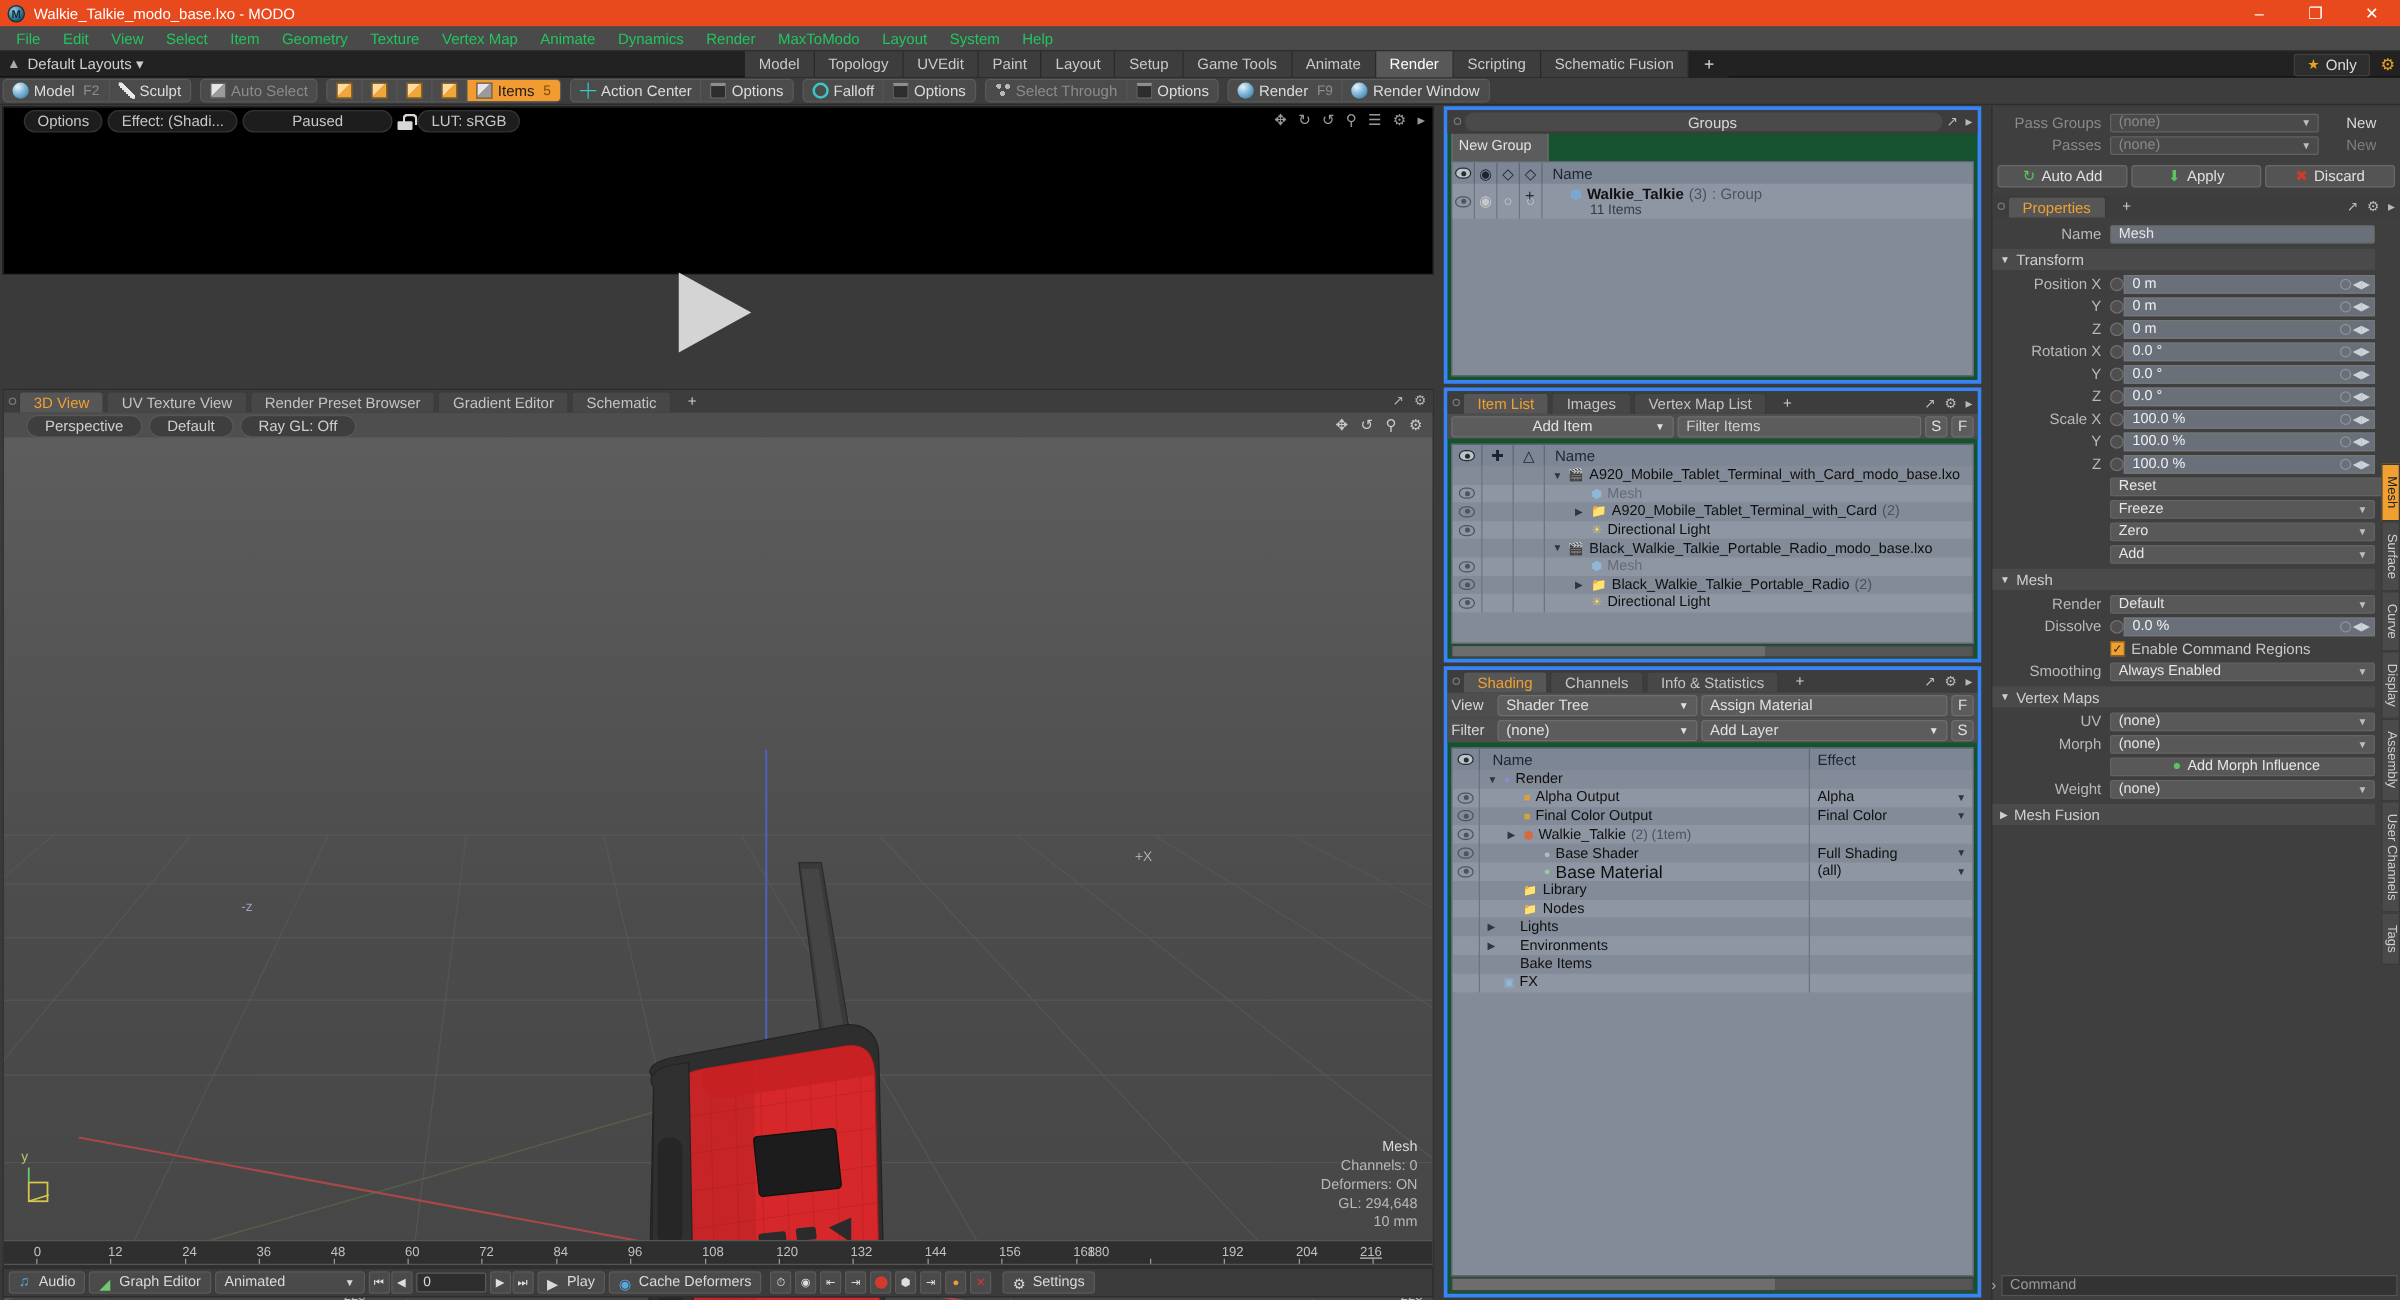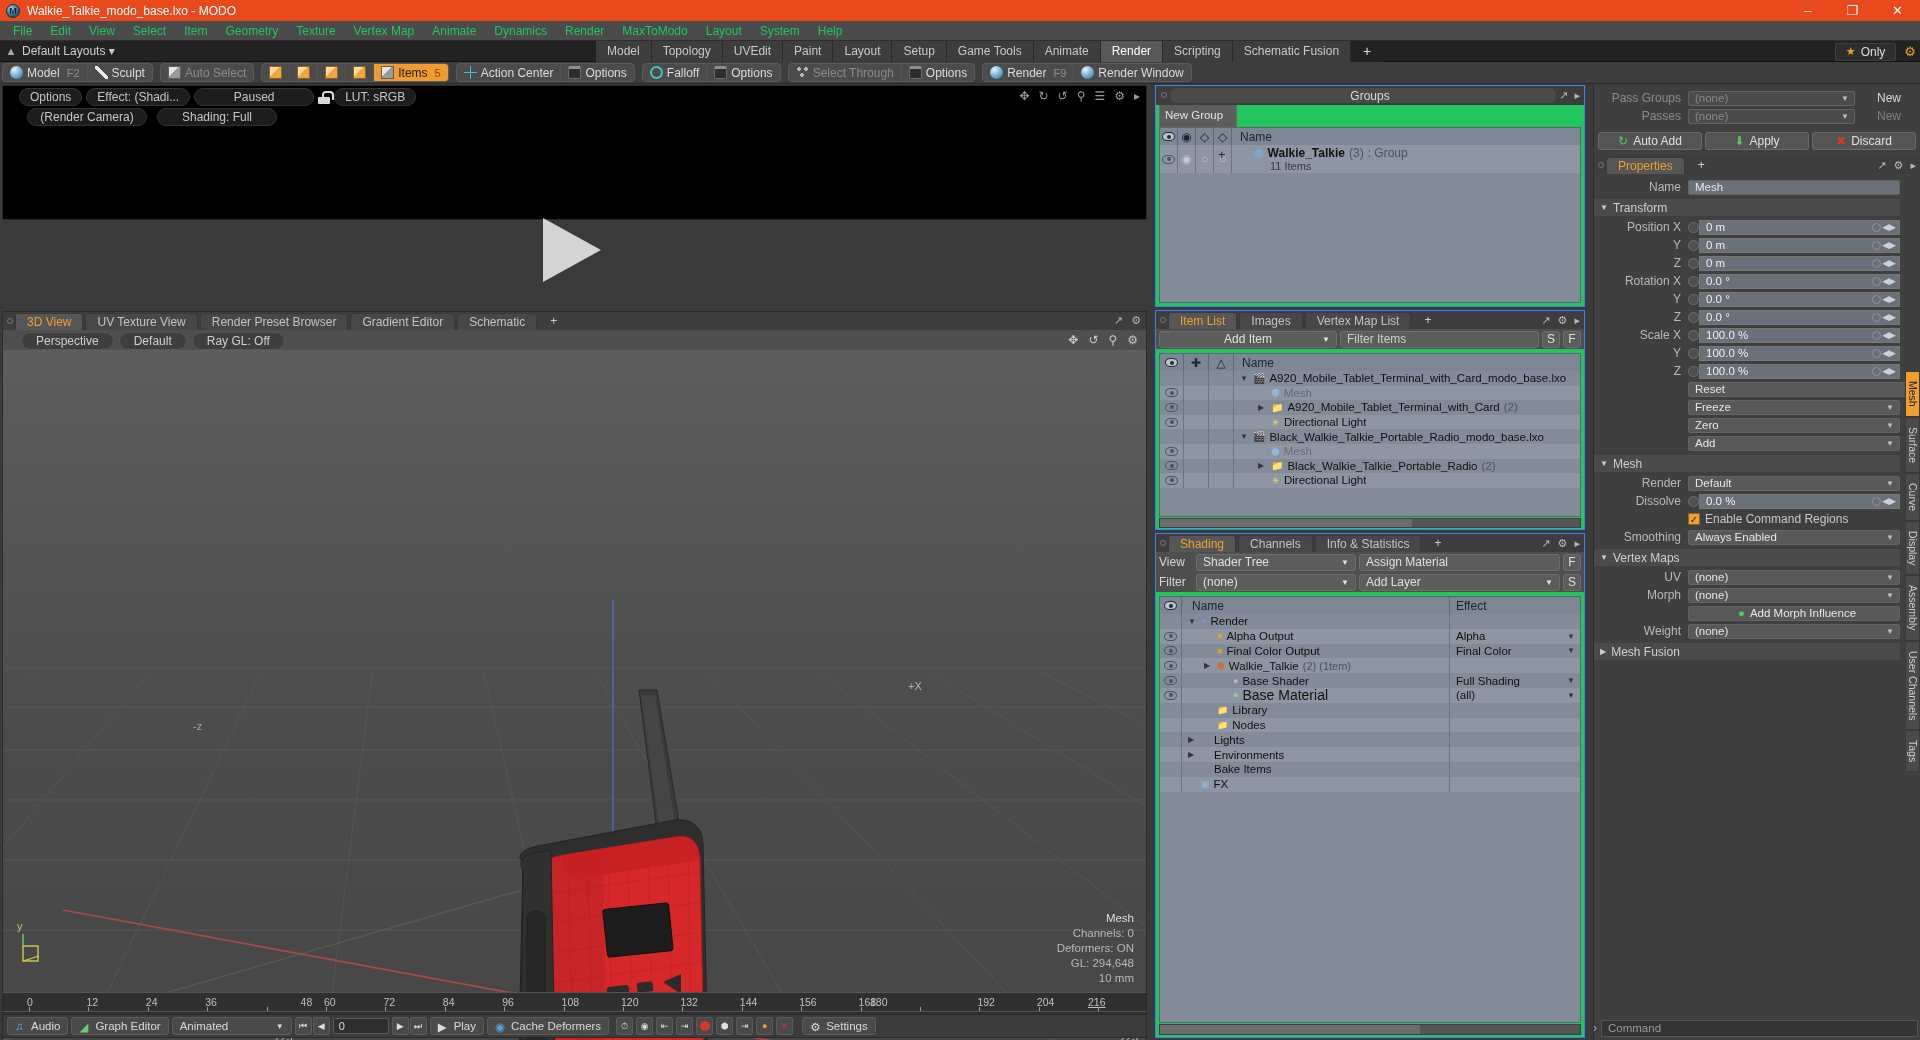--- a/index.html
+++ b/index.html
@@ -145,21 +145,21 @@
   .bico{ width:12px;height:12px;display:inline-block;}
   .timefield{ background:#2e2e2e;border:1px solid #5a5a5a;border-radius:2px;height:16px;width:56px;
      color:#ddd;font-size:11px; display:flex;align-items:center;padding-left:5px;}
   .transport{ display:flex; gap:1px; }
   .tpbtn{ width:17px;height:18px;background:#4a4a4a;border:1px solid #5a5a5a;border-radius:2px;
      display:flex;align-items:center;justify-content:center;font-size:9px;color:#ddd;}
   .recdot{ width:10px;height:10px;border-radius:50%;background:#d33a2c;}
 
   
   .rightcol{ position:absolute; left:1155px; top:0; width:430px; bottom:0; }
-  .panel{ position:absolute; left:0; right:0; background:#22c55e; border:1px solid #3b82f6;}
+  .panel{ position:absolute; left:0; right:0; background:#14532d; border:3px solid #3b82f6;}
   .panel-hd{ height:19px; background:#3d3d3d; display:flex;align-items:center;justify-content:center;
      position:relative; color:#d8d8d8; font-size:12px;}
   .panel-hd .dot{position:absolute;left:5px;top:6px;width:6px;height:6px;border-radius:50%;border:1px solid #777;}
   .panel-hd .hdbg{position:absolute;left:14px;right:28px;top:2px;height:15px;background:#4a4a4a;border-radius:7px;}
   .panel-hd .lbl{position:relative;z-index:2;}
   .panel-hd .tools{position:absolute;right:4px;top:3px;display:flex;gap:6px;color:#b9b9b9;font-size:11px;}
   .grid-hd{ height:17px; background:#7c8694; display:flex; align-items:center; color:#1c2430; font-size:12px;}
   .grid-hd .cell{ border-right:1px solid #5f6a78; height:17px; display:flex;align-items:center;justify-content:center;}
   .eye{ width:13px;height:9px;border-radius:50% / 60%; border:1.5px solid #2b2b2b; position:relative;background:#b9c3cd;}
   .eye:after{content:"";position:absolute;left:4px;top:1.5px;width:4px;height:4px;border-radius:50%;background:#2b2b2b;}
@@ -353,24 +353,20 @@
 
   <div class="work">
 
     <div class="preview">
       <div class="prev-bar">
         <div class="pbtn">Options</div>
         <div class="pbtn">Effect: (Shadi...</div>
         <div class="pbtn wide">Paused</div>
         <div class="lock"></div>
         <div class="pbtn">LUT: sRGB</div>
-      </div>
-      <div class="prev-bar2">
-        <div class="pbtn wide">(Render Camera)</div>
-        <div class="pbtn wide">Shading: Full</div>
       </div>
       <div class="prev-tools">
         <span>✥</span>
         <span>↻</span>
         <span>↺</span>
         <span>⚲</span>
         <span>☰</span>
         <span>⚙</span>
         <span>▸</span>
       </div>
@@ -516,21 +512,21 @@
         <div class="ruler">
           <div class="ticks" id="rulerticks">
               <div class="tk" style="left: 24px;">0</div>
               <div class="tkline" style="left: 26px;"></div>
               <div class="tk" style="left: 83.4px;">12</div>
               <div class="tkline" style="left: 85.4px;"></div>
               <div class="tk" style="left: 142.8px;">24</div>
               <div class="tkline" style="left: 144.8px;"></div>
               <div class="tk" style="left: 202.2px;">36</div>
               <div class="tkline" style="left: 204.2px;"></div>
-              <div class="tk" style="left: 261.6px; margin-left: 36px;">48</div>
+              <div class="tk" style="left: 261.6px;">48</div>
               <div class="tkline" style="left: 263.6px;"></div>
               <div class="tk" style="left: 321px;">60</div>
               <div class="tkline" style="left: 323px;"></div>
               <div class="tk" style="left: 380.4px;">72</div>
               <div class="tkline" style="left: 382.4px;"></div>
               <div class="tk" style="left: 439.8px;">84</div>
               <div class="tkline" style="left: 441.8px;"></div>
               <div class="tk" style="left: 499.2px;">96</div>
               <div class="tkline" style="left: 501.2px;"></div>
               <div class="tk" style="left: 558.6px;">108</div>

